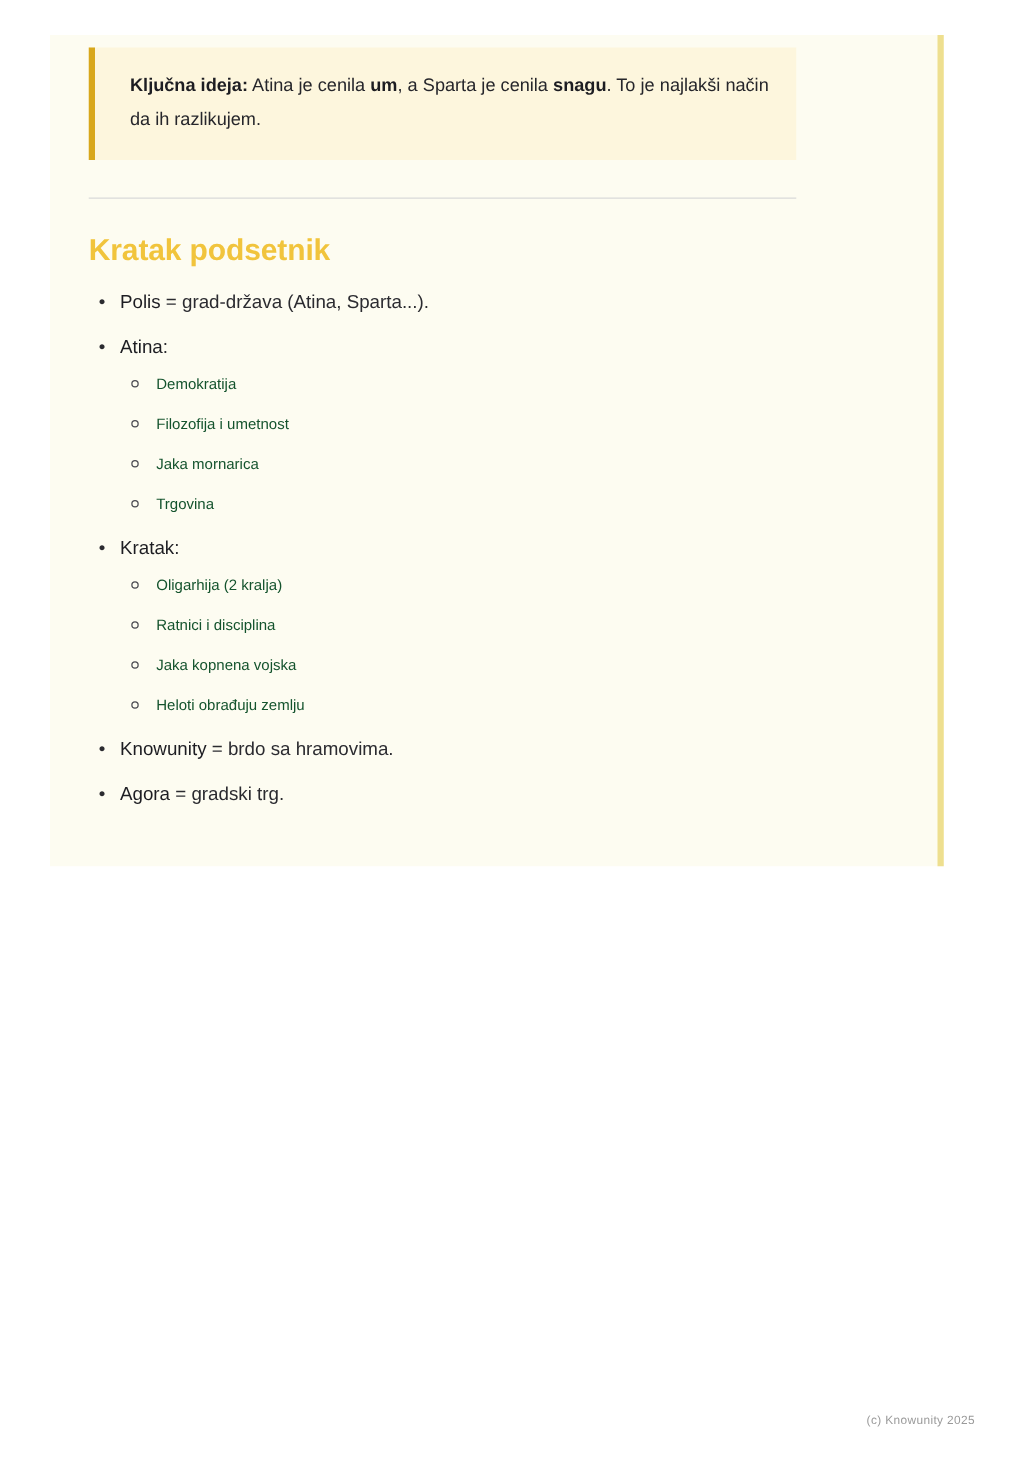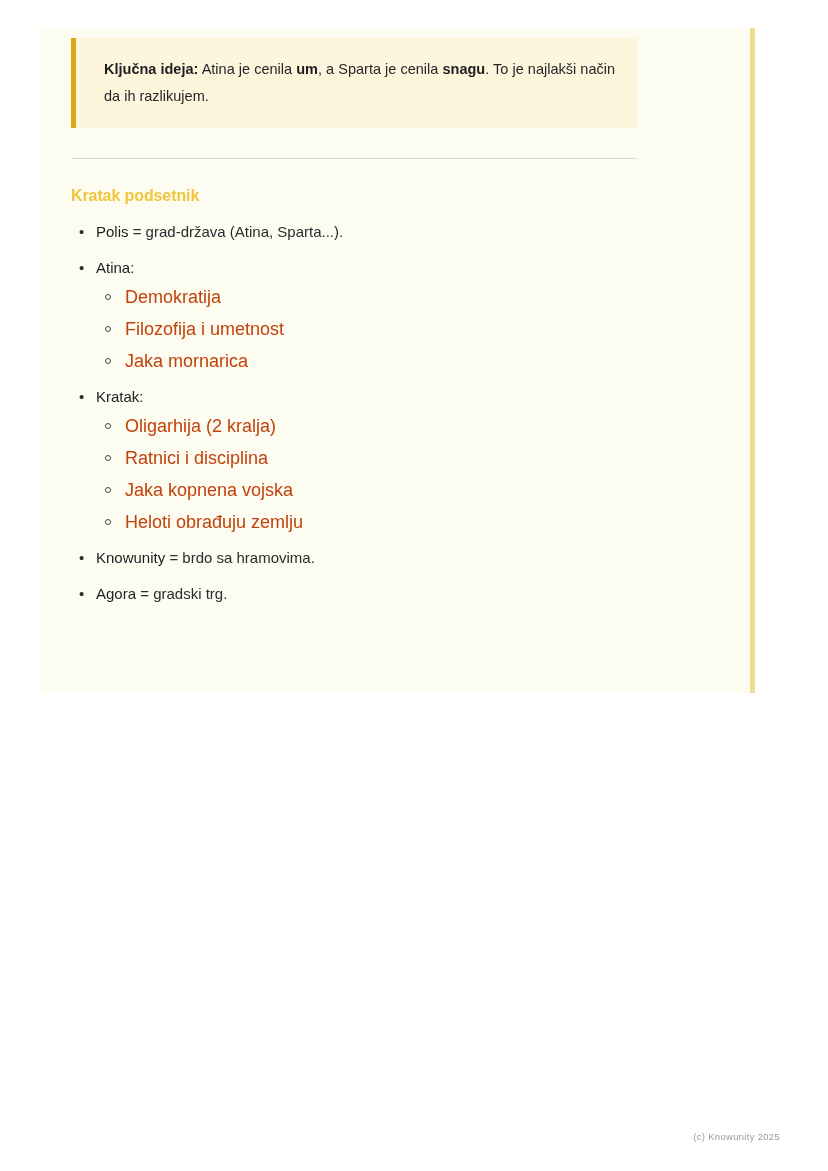--- a/index.html
+++ b/index.html
@@ -76,21 +76,21 @@
   .divider {
     margin-top: 30px;
     width: 566px;
     height: 1px;
     background: #d9d9d9;
   }
 
   
   .section-title {
     margin-top: 28px;
-    font-size: 16px;
+    font-size: 24px;
     font-weight: bold;
     color: #f1c43c;
     letter-spacing: -0.1px;
   }
 
   
   ul.top-list {
     list-style: none;
     margin: 16px 0 0 0;
     padding: 0;
@@ -118,23 +118,23 @@
 
   ul.sub-list {
     list-style: none;
     margin: 8px 0 0 0;
     padding: 0;
   }
   ul.sub-list > li {
     position: relative;
     padding-left: 29px;
     margin-bottom: 11px;
-    font-size: 18px;
+    font-size: 12px;
     line-height: 21px;
-    color: #c2410c;
+    color: #14532d;
   }
   ul.sub-list > li > .bullet-o {
     position: absolute;
     left: 9px;
     top: 7px;
     width: 6px;
     height: 6px;
     border: 1px solid #4a4a50;
     border-radius: 50%;
     box-sizing: border-box;
@@ -181,20 +181,21 @@
         <span class="group-head"><b>Polis</b><span> = grad-država (Atina, Sparta...).</span></span>
       </li>
 
       <li>
         <span class="bullet">•</span>
         <span class="group-head"><b>Atina</b><span>:</span></span>
         <ul class="sub-list">
           <li><span class="bullet-o"></span><span>Demokratija</span></li>
           <li><span class="bullet-o"></span><span>Filozofija i umetnost</span></li>
           <li><span class="bullet-o"></span><span>Jaka mornarica</span></li>
+          <li><span class="bullet-o"></span><span>Trgovina</span></li>
         </ul>
       </li>
 
       <li>
         <span class="bullet">•</span>
         <span class="group-head"><b>Kratak</b><span>:</span></span>
         <ul class="sub-list">
           <li><span class="bullet-o"></span><span>Oligarhija (2 kralja)</span></li>
           <li><span class="bullet-o"></span><span>Ratnici i disciplina</span></li>
           <li><span class="bullet-o"></span><span>Jaka kopnena vojska</span></li>

